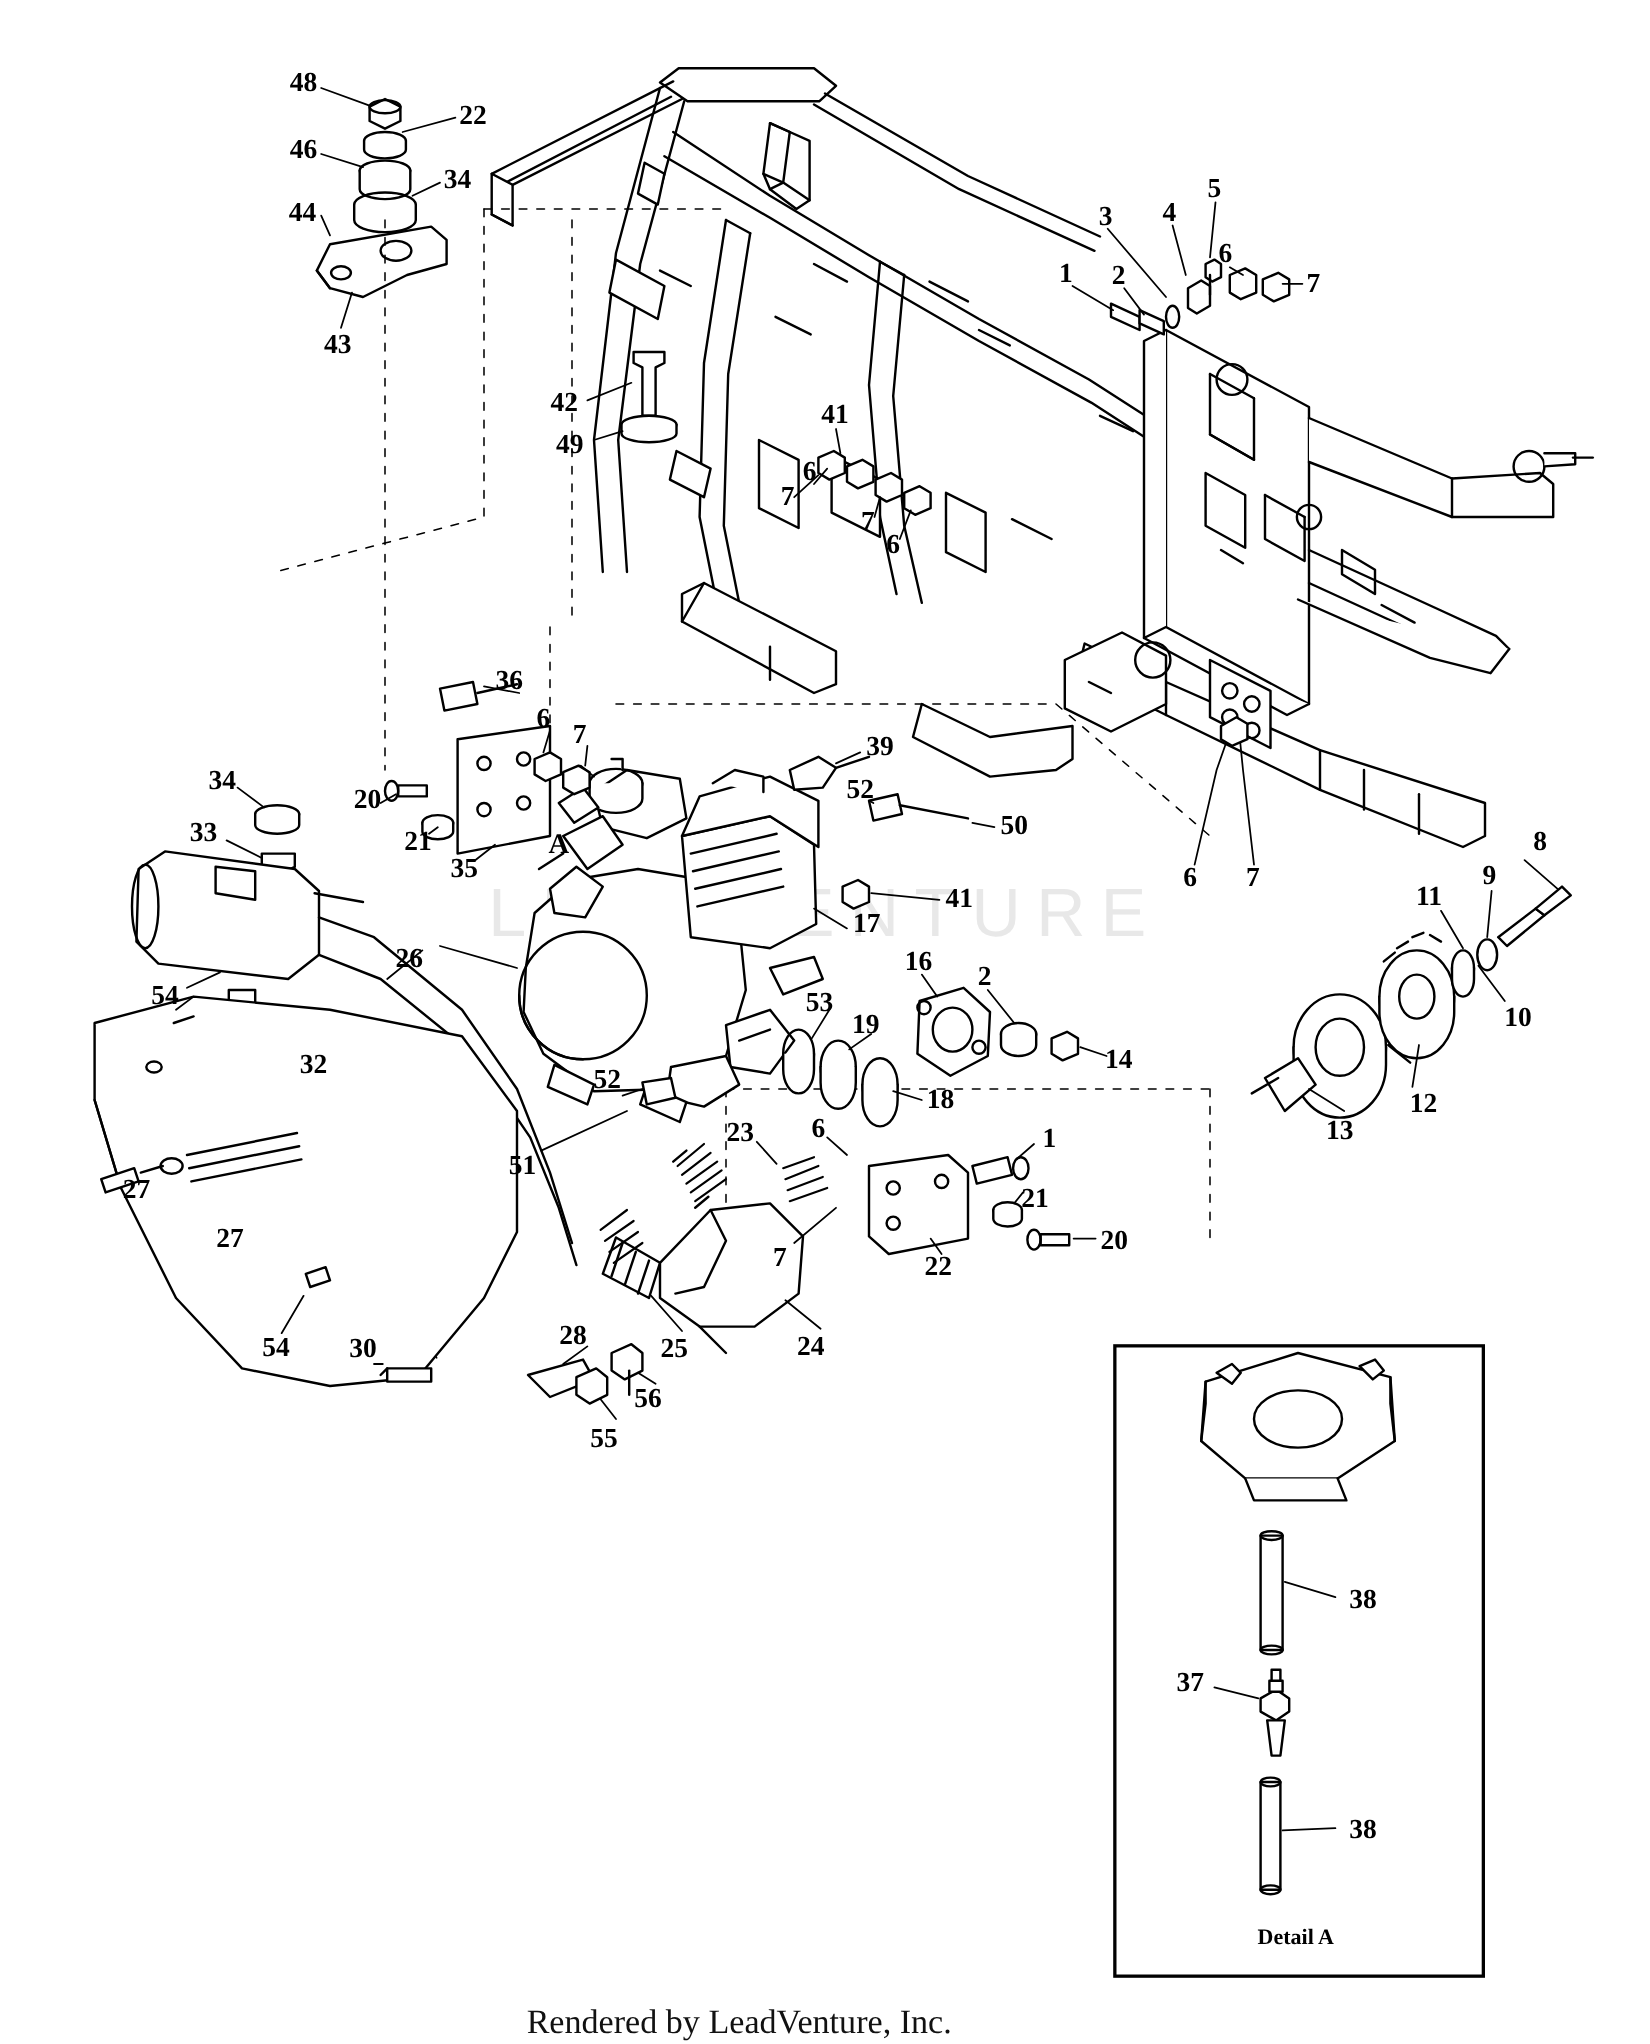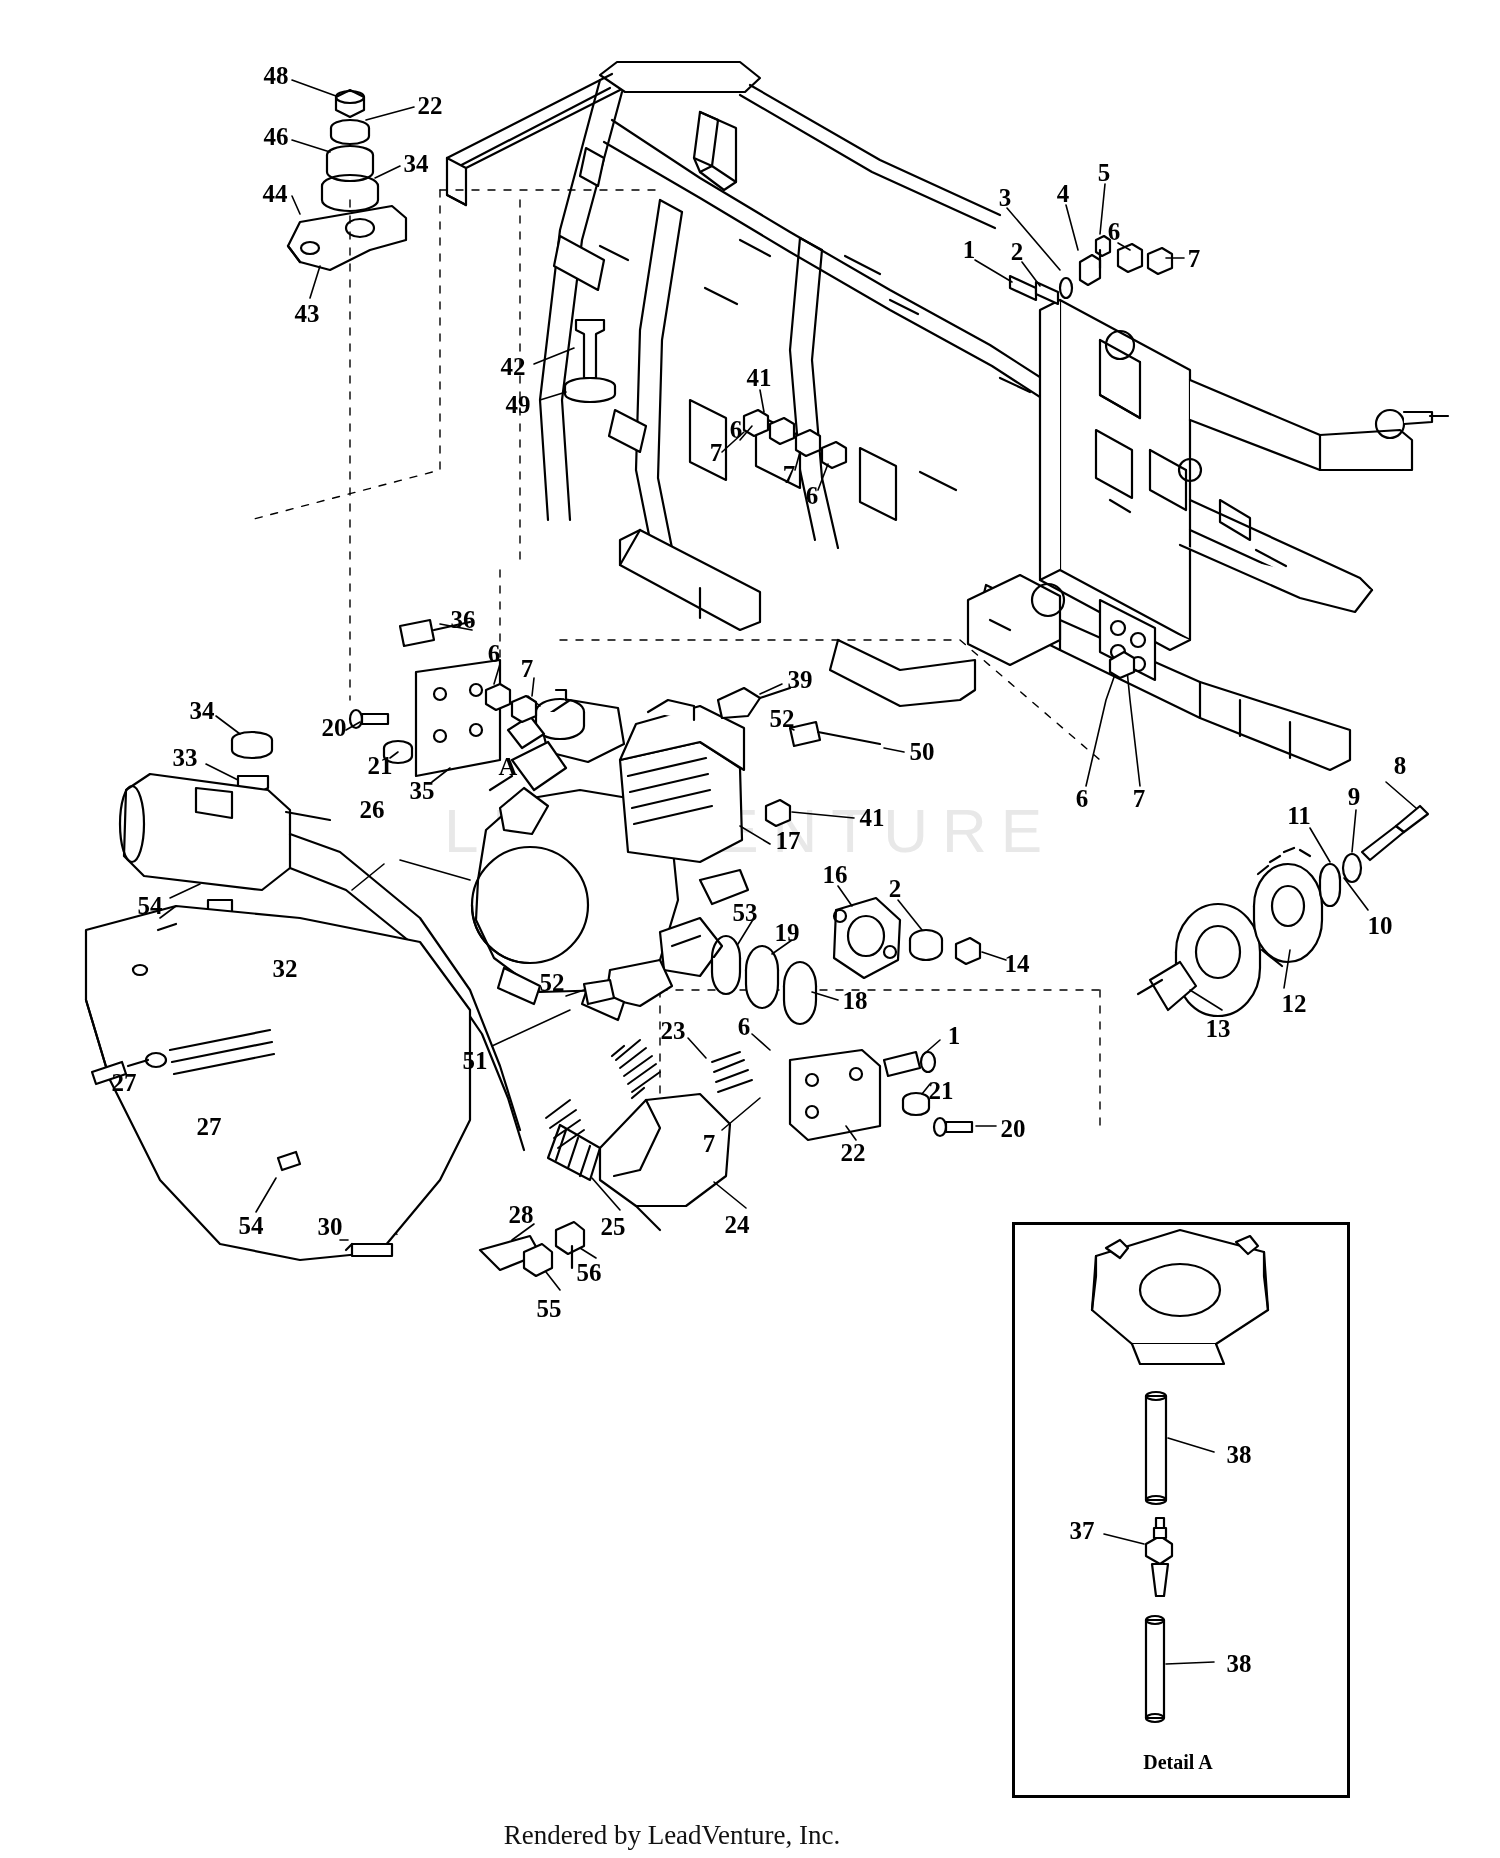--- a/index.html
+++ b/index.html
@@ -50,21 +50,21 @@
     font-weight: bold;
     font-size: 20px;
     transform: translate(-50%, -50%);
   }
   .footer {
     position: absolute;
     left: 0;
     width: 1344px;
     text-align: center;
     font-family: "Liberation Serif", serif;
-    font-size: 27px;
+    font-size: 31px;
     color: #111;
   }
   .watermark {
     position: absolute;
     left: 50%;
     top: 830px;
     transform: translate(-50%, -50%);
     font-family: "Liberation Sans", sans-serif;
     font-size: 62px;
     letter-spacing: 14px;
@@ -512,21 +512,21 @@
   <div class="callout" style="left:334px; top:727px;">20</div>
   <div class="callout" style="left:380px; top:765px;">21</div>
   <div class="callout" style="left:422px; top:790px;">35</div>
   <div class="callout" style="left:202px; top:710px;">34</div>
   <div class="callout" style="left:185px; top:757px;">33</div>
   <div class="callout" style="left:800px; top:679px;">39</div>
   <div class="callout" style="left:782px; top:718px;">52</div>
   <div class="callout" style="left:922px; top:751px;">50</div>
   <div class="callout" style="left:872px; top:817px;">41</div>
   <div class="callout" style="left:788px; top:840px;">17</div>
-  <div class="callout" style="left:372px; top:809px;">26</div>
+  <div class="callout" style="left:372px; top:872px;">26</div>
   <div class="callout" style="left:150px; top:905px;">54</div>
   <div class="callout" style="left:285px; top:968px;">32</div>
   <div class="callout" style="left:835px; top:874px;">16</div>
   <div class="callout" style="left:895px; top:888px;">2</div>
   <div class="callout" style="left:745px; top:912px;">53</div>
   <div class="callout" style="left:787px; top:932px;">19</div>
   <div class="callout" style="left:1017px; top:963px;">14</div>
   <div class="callout" style="left:855px; top:1000px;">18</div>
   <div class="callout" style="left:552px; top:982px;">52</div>
   <div class="callout" style="left:475px; top:1060px;">51</div>

